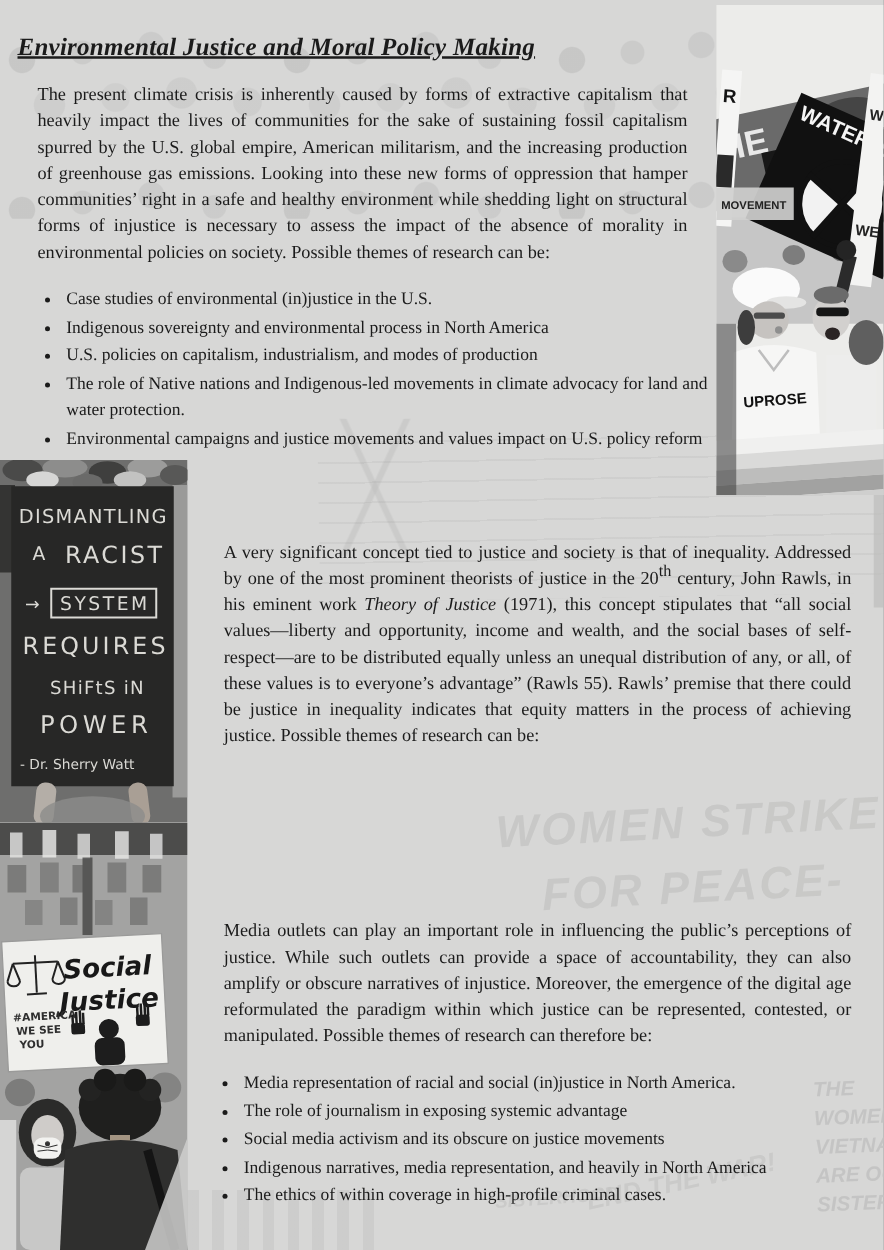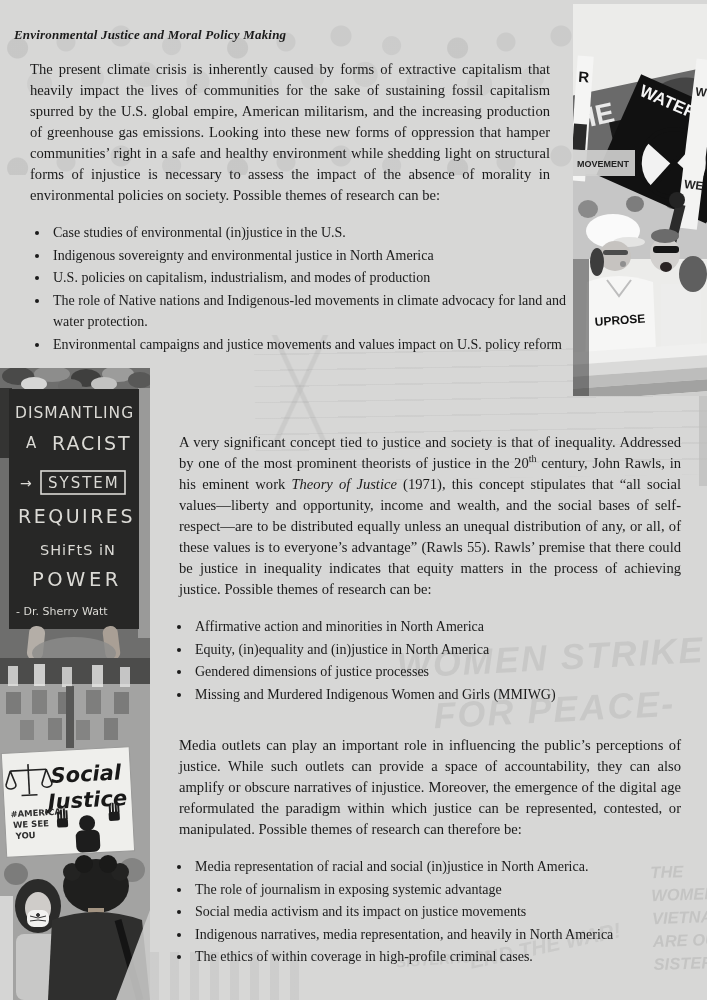--- a/index.html
+++ b/index.html
@@ -48,25 +48,25 @@
   .wm-war{left:468px;top:934px;color:#c7c7c6;opacity:.8;font-size:21px;transform:rotate(-12deg);white-space:nowrap;}
   .wm-hood{left:396px;top:950px;color:#c5c5c4;opacity:.7;font-size:15px;transform:rotate(-4deg);white-space:nowrap;}
   .right-edge-band{position:absolute;right:0;top:396px;width:8px;height:90px;background:#bdbdbc;opacity:.7;}
 
   
   .section{position:absolute;}
   #section-env{left:14px;top:27px;width:552px;}
   #section-equity{left:163px;top:416px;width:534px;}
   #section-media{left:163px;top:719px;width:534px;}
   .section h2{
-    font-size:13px;font-weight:bold;font-style:italic;
+    font-size:20px;font-weight:bold;font-style:italic;text-decoration:underline;
     margin:0 0 7px 0;letter-spacing:.2px;
   }
   .para{font-size:14.6px;line-height:21px;text-align:justify;margin:16px;}
-  .para sup{font-size:10px;line-height:0;}
+  .para sup{font-size:13px;line-height:0;}
   ul.bullets{margin:5px 0 0 0;padding:0 0 0 36px;}
   #section-equity ul.bullets, #section-media ul.bullets{padding-left:29px;}
   ul.bullets li{font-size:14px;line-height:21.5px;text-align:justify;padding-left:3px;margin-bottom:1px;}
 
   
   .photo{position:absolute;display:block;}
   #photo-top-right{left:573px;top:4px;}
   #photo-dismantling{left:0px;top:368px;}
   #photo-social-justice{left:0px;top:658px;}
 </style>
@@ -309,41 +309,35 @@
     </g>
     <rect x="0" y="238" width="13" height="104" fill="#dededd" opacity=".85"></rect>
     <polygon points="150,252 150,342 116,342" fill="#cfcfce" opacity=".85"></polygon>
   </svg>
 
   <section class="section" id="section-env">
     <h2>Environmental Justice and Moral Policy Making</h2>
     <p class="para">The present climate crisis is inherently caused by forms of extractive capitalism that heavily impact the lives of communities for the sake of sustaining fossil capitalism spurred by the U.S. global empire, American militarism, and the increasing production of greenhouse gas emissions. Looking into these new forms of oppression that hamper communities’ right in a safe and healthy environment while shedding light on structural forms of injustice is necessary to assess the impact of the absence of morality in environmental policies on society. Possible themes of research can be:</p>
     <ul class="bullets">
       <li>Case studies of environmental (in)justice in the U.S.</li>
-      <li>Indigenous sovereignty and environmental justice in North America</li>
+      <li>Indigenous sovereignty and environmental process in North America</li>
       <li>U.S. policies on capitalism, industrialism, and modes of production</li>
       <li>The role of Native nations and Indigenous-led movements in climate advocacy for land and water protection.</li>
       <li>Environmental campaigns and justice movements and values impact on U.S. policy reform</li>
     </ul>
   </section>
 
   <section class="section" id="section-equity">
     <p class="para"><span>A very significant concept tied to justice and society is that of inequality. Addressed by one of the most prominent theorists of justice in the 20</span><sup>th</sup><span> century, John Rawls, in his eminent work </span><i>Theory of Justice</i><span> (1971), this concept stipulates that “all social values—liberty and opportunity, income and wealth, and the social bases of self-respect—are to be distributed equally unless an unequal distribution of any, or all, of these values is to everyone’s advantage” (Rawls 55). Rawls’ premise that there could be justice in inequality indicates that equity matters in the process of achieving justice. Possible themes of research can be:</span></p>
-    <ul class="bullets">
-      <li>Affirmative action and minorities in North America</li>
-      <li>Equity, (in)equality and (in)justice in North America</li>
-      <li>Gendered dimensions of justice processes</li>
-      <li>Missing and Murdered Indigenous Women and Girls (MMIWG)</li>
-    </ul>
   </section>
 
   <section class="section" id="section-media">
     <p class="para">Media outlets can play an important role in influencing the public’s perceptions of justice. While such outlets can provide a space of accountability, they can also amplify or obscure narratives of injustice. Moreover, the emergence of the digital age reformulated the paradigm within which justice can be represented, contested, or manipulated. Possible themes of research can therefore be:</p>
     <ul class="bullets">
       <li>Media representation of racial and social (in)justice in North America.</li>
       <li>The role of journalism in exposing systemic advantage</li>
-      <li>Social media activism and its impact on justice movements</li>
+      <li>Social media activism and its obscure on justice movements</li>
       <li>Indigenous narratives, media representation, and heavily in North America</li>
       <li>The ethics of within coverage in high-profile criminal cases.</li>
     </ul>
   </section>
 
 </div>
 
 </body></html>

